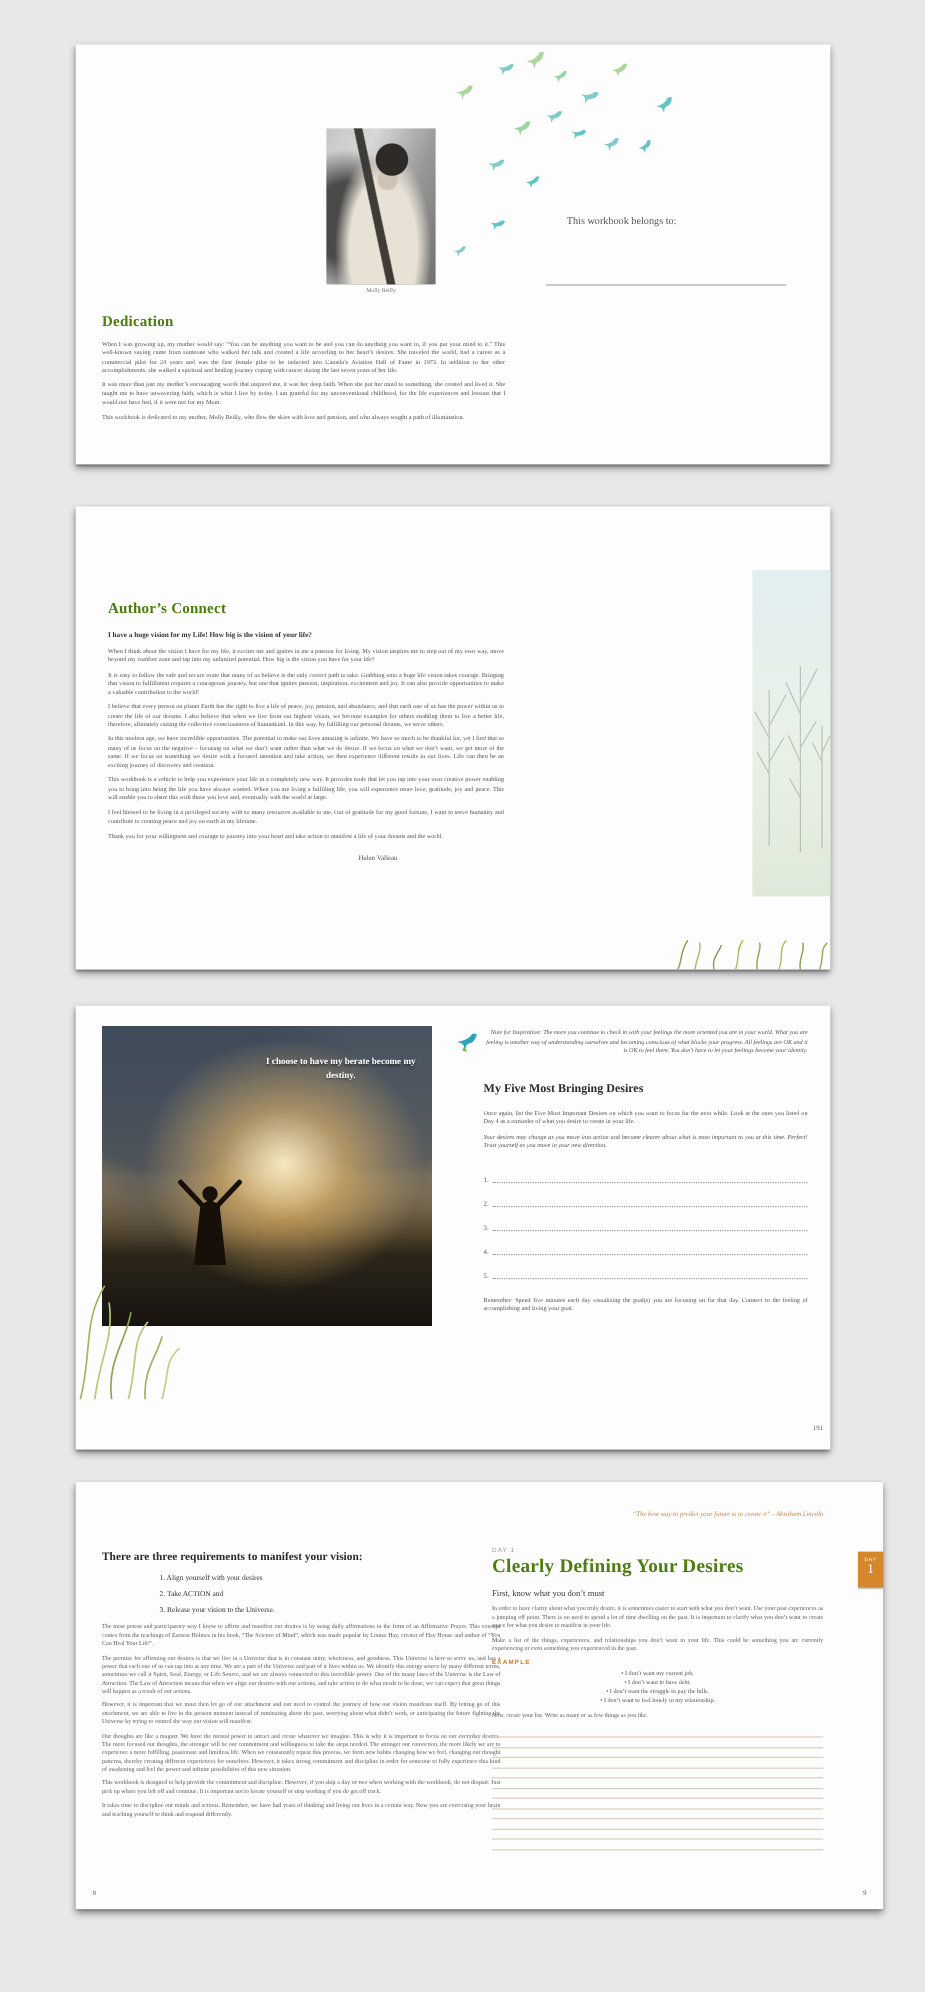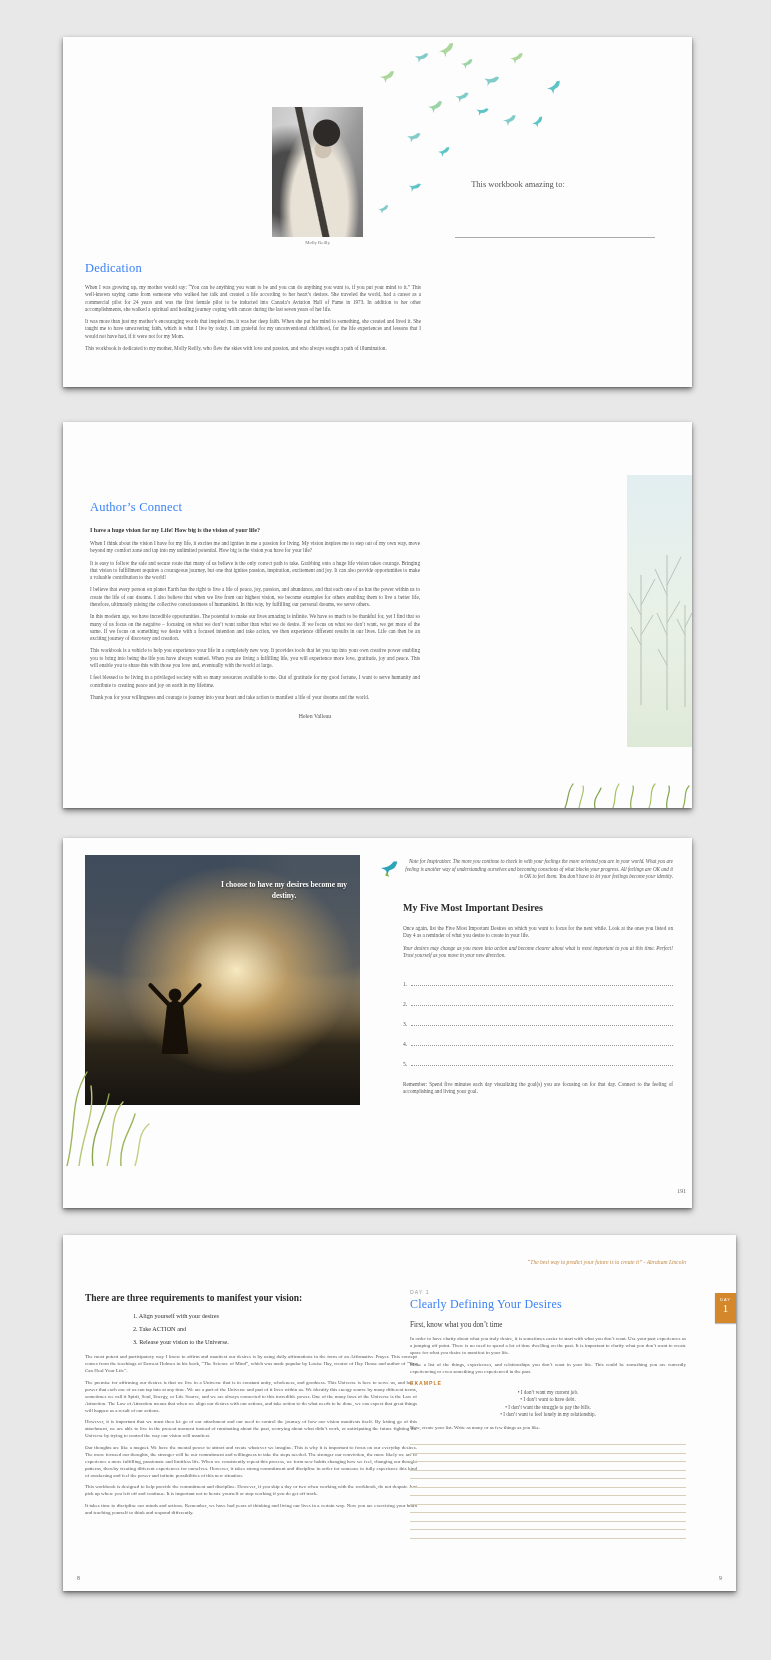--- a/index.html
+++ b/index.html
@@ -2,21 +2,21 @@
 <html><head>
 <meta charset="utf-8">
 <style>
   html,body{margin:0;padding:0;}
   body{background:#e8e8e8;font-family:"Liberation Serif", serif;}
   #canvas{position:relative;width:771px;height:1660px;background:#e8e8e8;overflow:hidden;}
   .spread{position:absolute;left:63px;width:629px;background:#fdfdfd;
     box-shadow:0 3px 6px rgba(0,0,0,.45), 0 1px 2px rgba(0,0,0,.3);}
   
   h1,h2,h3,p{margin:0;}
-  .h-big{font-size:12.5px;font-weight:normal;color:#3b82f6;letter-spacing:.2px;}
+  .h-big{font-size:12.5px;font-weight:bold;color:#4d7c0f;letter-spacing:.2px;}
   .h-mid{font-size:10px;font-weight:bold;color:#2b2b2b;}
   .body-p{font-size:5.2px;line-height:1.4;color:#555;text-align:justify;margin-bottom:5px;}
   .tiny{font-size:5px;color:#777;}
   .folio{position:absolute;font-size:5.8px;color:#666;}
   
   #s1{top:37px;height:350px;}
   #s1 .birds{position:absolute;left:225px;top:6px;width:300px;height:180px;}
   #s1 .photo1{position:absolute;left:209px;top:70px;width:91px;height:130px;
     background:
       radial-gradient(circle at 60% 20%, #2e2a28 0 13px, rgba(46,42,40,0) 14px),
@@ -88,21 +88,21 @@
   
   #s4{top:1235px;height:356px;padding-left:44px;}
   #s4 .lcol{position:absolute;left:22px;top:58px;width:332px;}
   #s4 .lcol .h-req{font-size:9.5px;font-weight:bold;color:#2b2b2b;margin-bottom:9px;}
   #s4 .reqlist{margin:0 0 8px 48px;}
   #s4 .reqlist div{font-size:6.2px;color:#333;margin-bottom:6px;}
   #s4 .lcol .body-p{font-size:5px;margin-bottom:4.5px;}
   #s4 .rcol{position:absolute;left:347px;top:24px;width:276px;}
   #s4 .quote{font-size:5.6px;font-style:italic;text-align:right;color:#c08a45;margin-bottom:24px;}
   #s4 .daylabel{font-family:"Liberation Sans", sans-serif;font-size:5.2px;letter-spacing:1px;color:#9a9a9a;margin-bottom:2px;}
-  #s4 .rcol h2{font-size:12px;margin-bottom:9px;}
+  #s4 .rcol h2{font-size:16px;margin-bottom:9px;}
   #s4 .subhead{font-size:7.2px;color:#3a3a3a;margin-bottom:6px;}
   #s4 .rcol .body-p{font-size:5px;}
   #s4 .example{font-family:"Liberation Sans", sans-serif;font-size:5.2px;font-weight:bold;
     letter-spacing:1px;color:#c87f2a;margin:5px 0 3px;}
   #s4 .exitems{text-align:center;margin-bottom:5px;}
   #s4 .exitems div{font-size:5.1px;color:#555;line-height:1.45;}
   #s4 .exitems div:before{content:"\2022\00a0";color:#555;}
   #s4 .wline{height:7.5px;border-bottom:1px solid #d9cfbc;}
   #s4 .wlines{margin-top:6px;}
   #s4 .daytab{position:absolute;right:0;top:58px;width:21px;height:30px;background:#d4872b;
@@ -133,21 +133,21 @@
       <use href="#bird" fill="#82cbc9" transform="translate(215,72) scale(1.0)"></use>
       <use href="#bird" fill="#5fc4c6" transform="translate(243,76) scale(.9) rotate(-14)"></use>
       <use href="#bird" fill="#82cbc9" transform="translate(120,88) scale(1.0) rotate(10)"></use>
       <use href="#bird" fill="#5fc4c6" transform="translate(150,104) scale(.9)"></use>
       <use href="#bird" fill="#82cbc9" transform="translate(60,118) scale(1.2) rotate(-6)"></use>
       <use href="#bird" fill="#5fc4c6" transform="translate(122,138) scale(.9) rotate(16)"></use>
       <use href="#bird" fill="#82cbc9" transform="translate(90,162) scale(.8)"></use>
     </svg>
     <div class="photo1"></div>
     <div class="caption">Molly Reilly</div>
-    <div class="belongs tiny">This workbook amazing to:</div>
+    <div class="belongs tiny">This workbook belongs to:</div>
     <div class="belong-line"></div>
     <div class="ded">
       <h2 class="h-big">Dedication</h2>
       <p class="body-p">When I was growing up, my mother would say: “You can be anything you want to be and you can do anything you want to, if you put your mind to it.” This well-known saying came from someone who walked her talk and created a life according to her heart’s desires. She traveled the world, had a career as a commercial pilot for 24 years and was the first female pilot to be inducted into Canada’s Aviation Hall of Fame in 1973. In addition to her other accomplishments, she walked a spiritual and healing journey coping with cancer during the last seven years of her life.</p>
       <p class="body-p">It was more than just my mother’s encouraging words that inspired me, it was her deep faith. When she put her mind to something, she created and lived it. She taught me to have unwavering faith, which is what I live by today. I am grateful for my unconventional childhood, for the life experiences and lessons that I would not have had, if it were not for my Mom.</p>
       <p class="body-p">This workbook is dedicated to my mother, Molly Reilly, who flew the skies with love and passion, and who always sought a path of illumination.</p>
     </div>
   </div>
 
   <div class="spread" id="s2">
@@ -189,39 +189,39 @@
   <div class="spread" id="s3">
     <div class="photo3">
       <svg class="person" width="64" height="96" viewBox="0 0 60 90">
         <g fill="#171009" stroke="#171009">
           <circle cx="30" cy="13" r="5.5"></circle>
           <path d="M30 18 l-7 4 -5 46 h24 l-5 -46 z"></path>
           <path d="M25 23 L7 4" stroke-width="4" stroke-linecap="round" fill="none"></path>
           <path d="M35 23 L53 4" stroke-width="4" stroke-linecap="round" fill="none"></path>
         </g>
       </svg>
-      <div class="pquote3">I choose to have my desires become my destiny.</div>
+      <div class="pquote3">I choose to have my berate become my destiny.</div>
     </div>
     <svg class="grass3" width="92" height="160" viewBox="0 0 92 160">
       <g fill="none" stroke-width="1.4" stroke-linecap="round">
         <path d="M6 160 C16 120 8 96 26 66" stroke="#9db65e"></path>
         <path d="M18 160 C22 126 34 110 30 80" stroke="#b8c878"></path>
         <path d="M32 160 C28 128 44 112 48 88" stroke="#8aa84e"></path>
         <path d="M46 160 C54 130 48 112 62 96" stroke="#b8c878"></path>
         <path d="M60 160 C58 136 70 124 74 108" stroke="#9db65e"></path>
         <path d="M74 160 C80 140 76 128 88 118" stroke="#c2cf86"></path>
       </g>
     </svg>
     <svg class="birdicon" width="18" height="18" viewBox="0 0 14 12">
       <path d="M9.8.2C8 2.8 5.6 4.4 2.6 4.9L0 5.3l2.6 1c.9.3 1.5 1.1 1.7 2l.6 2.7.8-2.6c.3-1 1.1-1.7 2.1-1.9 2.6-.5 4.3-2.8 4.9-6.3z" fill="#2fa3b8"></path>
       <path d="M4.5 8.5 L6.5 12 L3.2 11 z" fill="#7ab648"></path>
     </svg>
     <p class="note">Note for Inspiration: The more you continue to check in with your feelings the more oriented you are in your world. What you are feeling is another way of understanding ourselves and becoming conscious of what blocks your progress. All feelings are OK and it is OK to feel them. You don’t have to let your feelings become your identity.</p>
     <div class="col">
-      <h2 class="h-mid">My Five Most Important Desires</h2>
+      <h2 class="h-mid">My Five Most Bringing Desires</h2>
       <p class="body-p">Once again, list the Five Most Important Desires on which you want to focus for the next while. Look at the ones you listed on Day 4 as a reminder of what you desire to create in your life.</p>
       <p class="body-p ital">Your desires may change as you move into action and become clearer about what is most important to you at this time. Perfect! Trust yourself as you move in your new direction.</p>
       <div style="margin-top:8px;">
         <div class="dline">
             <span class="num">1.</span>
             <span class="lead-line"></span>
           </div>
         <div class="dline">
             <span class="num">2.</span>
             <span class="lead-line"></span>
@@ -258,21 +258,21 @@
       <p class="body-p">Our thoughts are like a magnet. We have the mental power to attract and create whatever we imagine. This is why it is important to focus on our everyday desires. The more focused our thoughts, the stronger will be our commitment and willingness to take the steps needed. The stronger our conviction, the more likely we are to experience a more fulfilling, passionate and limitless life. When we consistently repeat this process, we form new habits changing how we feel, changing our thought patterns, thereby creating different experiences for ourselves. However, it takes strong commitment and discipline in order for someone to fully experience this kind of awakening and feel the power and infinite possibilities of this new situation.</p>
       <p class="body-p">This workbook is designed to help provide the commitment and discipline. However, if you skip a day or two when working with the workbook, do not despair. Just pick up where you left off and continue. It is important not to berate yourself or stop working if you do get off track.</p>
       <p class="body-p">It takes time to discipline our minds and actions. Remember, we have had years of thinking and living our lives in a certain way. Now you are exercising your brain and teaching yourself to think and respond differently.</p>
     </div>
     <div class="folio" style="left:14px;bottom:10px;">8</div>
 
     <div class="rcol">
       <p class="quote">“The best way to predict your future is to create it” - Abraham Lincoln</p>
       <div class="daylabel">DAY 1</div>
       <h2 class="h-big">Clearly Defining Your Desires</h2>
-      <div class="subhead">First, know what you don’t time</div>
+      <div class="subhead">First, know what you don’t must</div>
       <p class="body-p">In order to have clarity about what you truly desire, it is sometimes easier to start with what you don’t want. Use your past experiences as a jumping off point. There is no need to spend a lot of time dwelling on the past. It is important to clarify what you don’t want to create space for what you desire to manifest in your life.</p>
       <p class="body-p">Make a list of the things, experiences, and relationships you don’t want in your life. This could be something you are currently experiencing or even something you experienced in the past.</p>
       <div class="example">EXAMPLE</div>
       <div class="exitems">
         <div>I don’t want my current job.</div>
         <div>I don’t want to have debt.</div>
         <div>I don’t want the struggle to pay the bills.</div>
         <div>I don’t want to feel lonely in my relationship.</div>
       </div>
       <p class="body-p">Now, create your list. Write as many or as few things as you like.</p>

